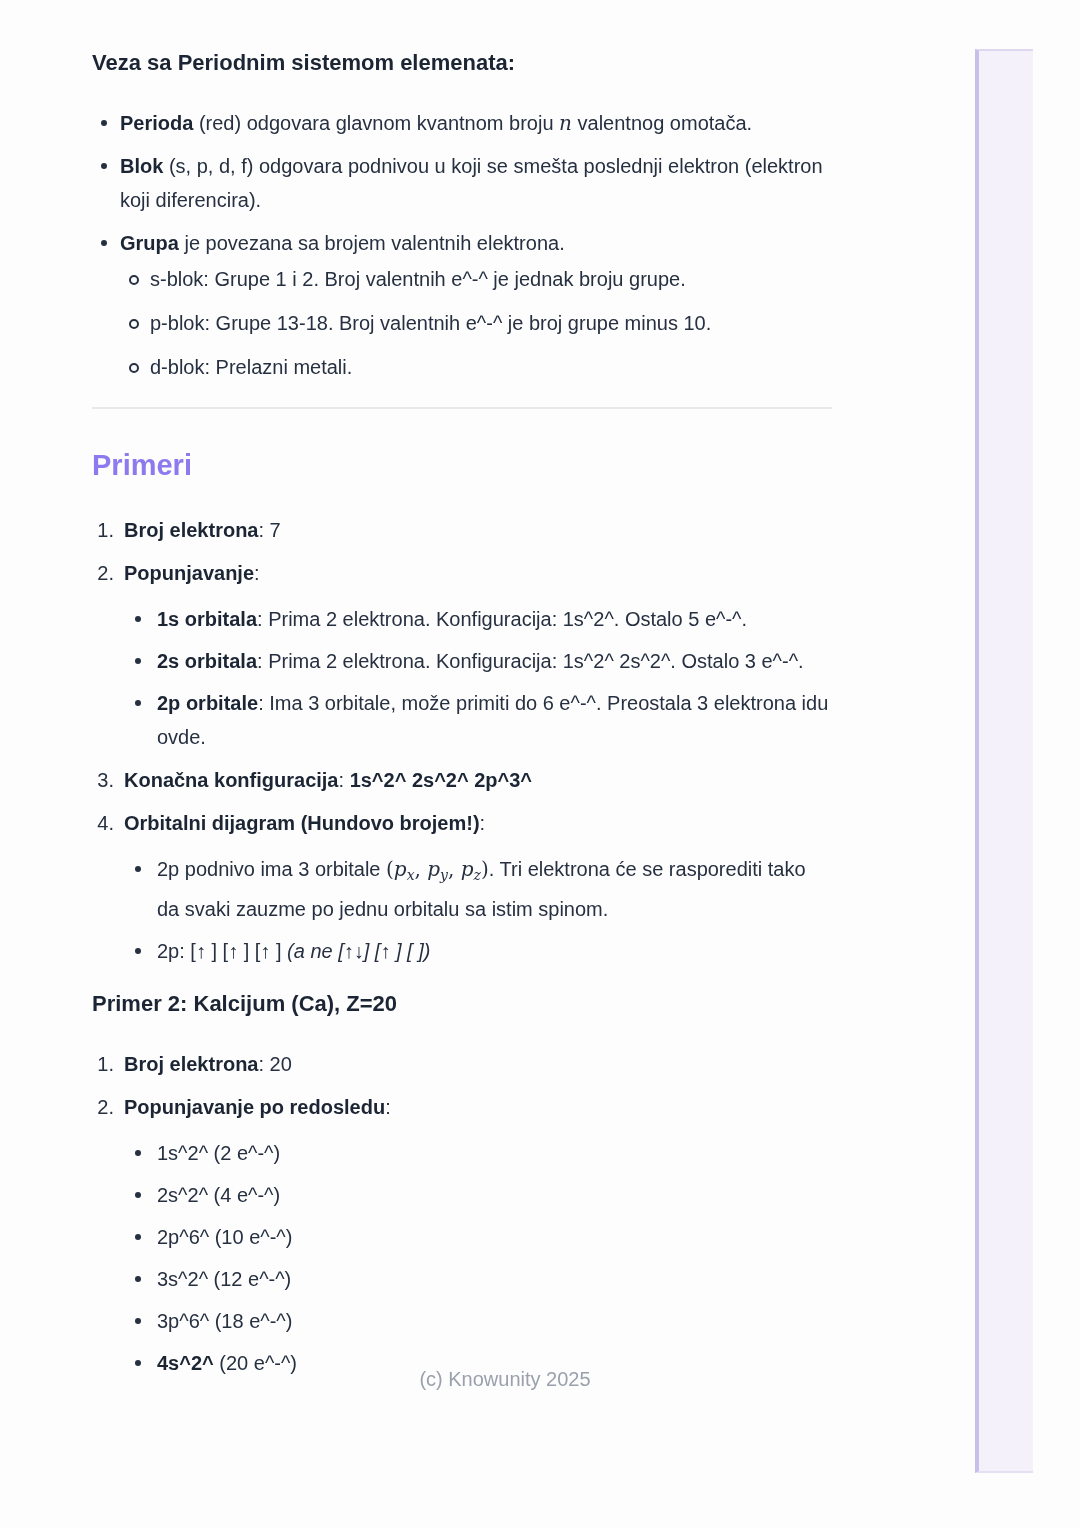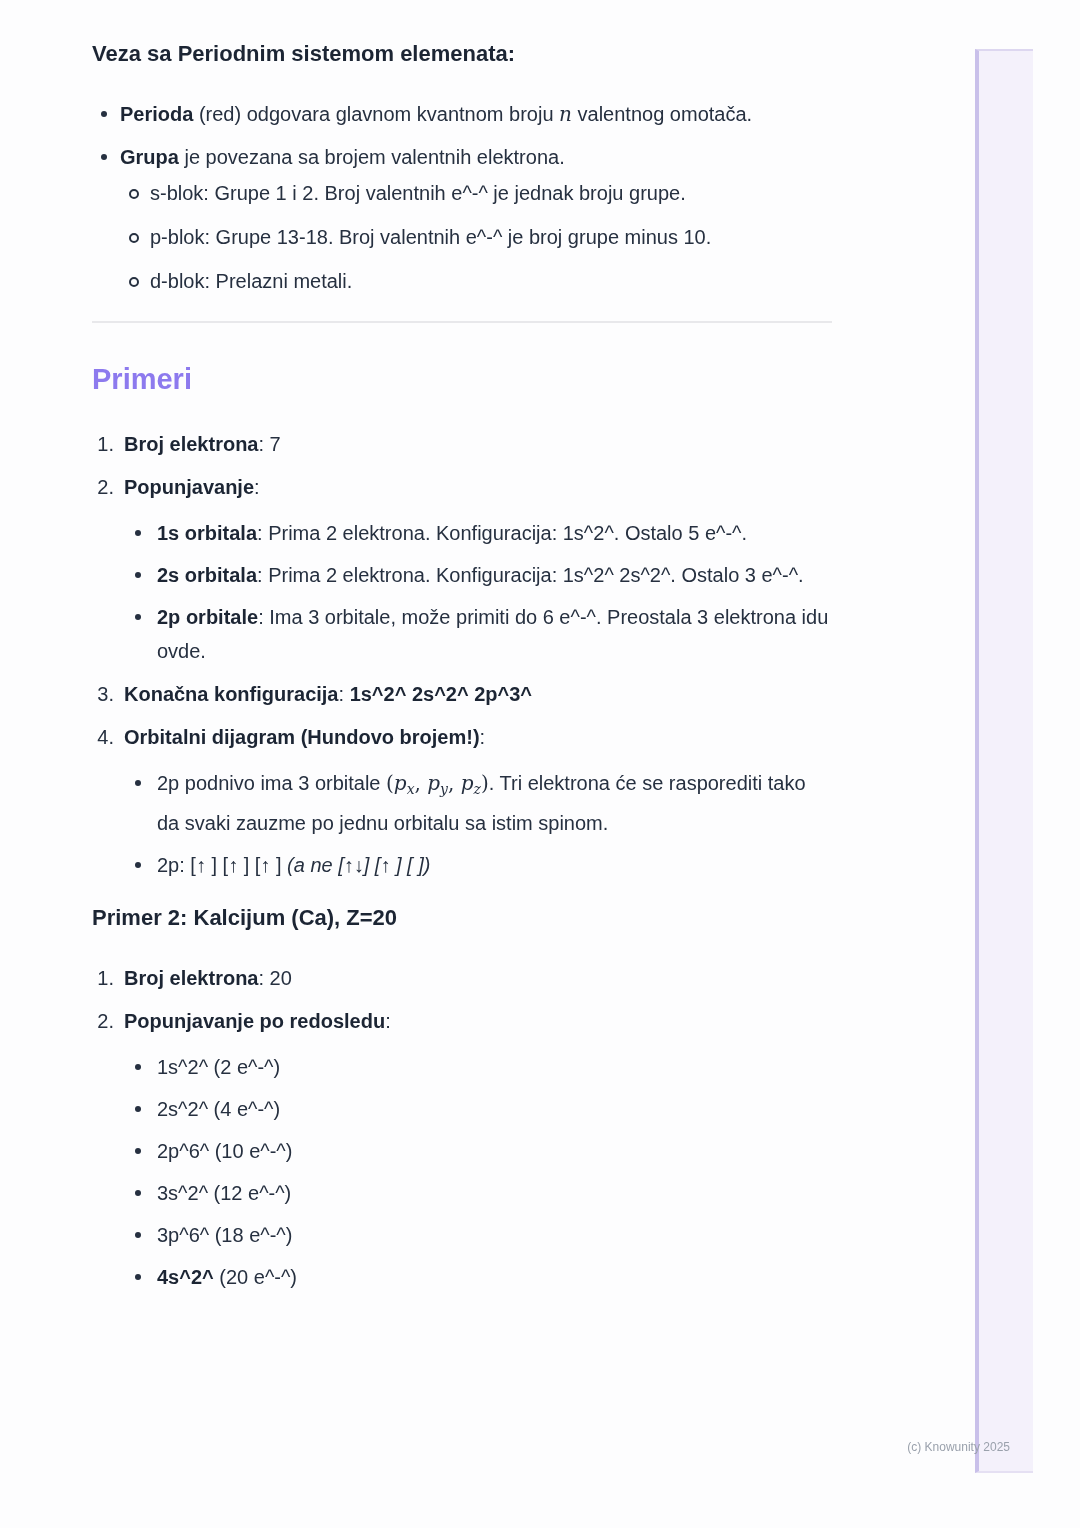--- a/index.html
+++ b/index.html
@@ -25,29 +25,29 @@
     position:absolute;
     left:975px;top:49px;width:58px;height:1424px;
     background:var(--bar-fill);
     border-left:4px solid var(--bar-edge);
     border-top:2px solid #ddd7f0;
     border-bottom:2px solid #e5e0f3;
     box-sizing:border-box;
   }
   .footer{
     position:absolute;
-    left:0;top:1440px;width:1010px;
-    text-align:right;
-    font-size:12px;
+    left:0;top:1368px;width:1010px;
+    text-align:center;
+    font-size:20px;
     color:var(--muted);
     z-index:5;
   }
   .doc{
     position:absolute;
-    left:92px;top:40px;width:740px;
+    left:92px;top:49px;width:740px;
     font-size:20px;
     line-height:34px;
   }
   .h2d{
     font-size:29px;line-height:38px;font-weight:700;
     color:var(--accent);
     margin:37px 0 12px 0;
   }
   .h3d{
     font-size:22px;line-height:28px;font-weight:700;
@@ -83,20 +83,21 @@
 </style>
 </head>
 <body>
 
 <div class="page">
   <div class="side-bar"></div>
   <div class="doc" id="doc">
       <div class="h3d"><span class="seg seg-b">Veza sa Periodnim sistemom elemenata:</span></div>
       <ul class="lst">
         <li class="li-l1"><span class="mk-disc"></span><span class="seg seg-b">Perioda</span><span class="seg"> (red) odgovara glavnom kvantnom broju </span><span class="seg seg-math">n</span><span class="seg"> valentnog omotača.</span></li>
+        <li class="li-l1"><span class="mk-disc"></span><span class="seg seg-b">Blok</span><span class="seg"> (s, p, d, f) odgovara podnivou u koji se smešta poslednji elektron (elektron koji diferencira).</span></li>
         <li class="li-l1"><span class="mk-disc"></span><span class="seg seg-b">Grupa</span><span class="seg"> je povezana sa brojem valentnih elektrona.</span><ul class="sub-ul">
             <li class="li-l2"><span class="mk-circle"></span><span class="seg">s-blok: Grupe 1 i 2. Broj valentnih e^-^ je jednak broju grupe.</span></li>
             <li class="li-l2"><span class="mk-circle"></span><span class="seg">p-blok: Grupe 13-18. Broj valentnih e^-^ je broj grupe minus 10.</span></li>
             <li class="li-l2"><span class="mk-circle"></span><span class="seg">d-blok: Prelazni metali.</span></li>
           </ul></li>
       </ul>
       <div class="divider"></div>
       <div class="h2d"><span class="seg">Primeri</span></div>
       <ol class="lst">
         <li class="li-num"><span class="mk-num">1.</span><span class="seg seg-b">Broj elektrona</span><span class="seg">: 7</span></li>

